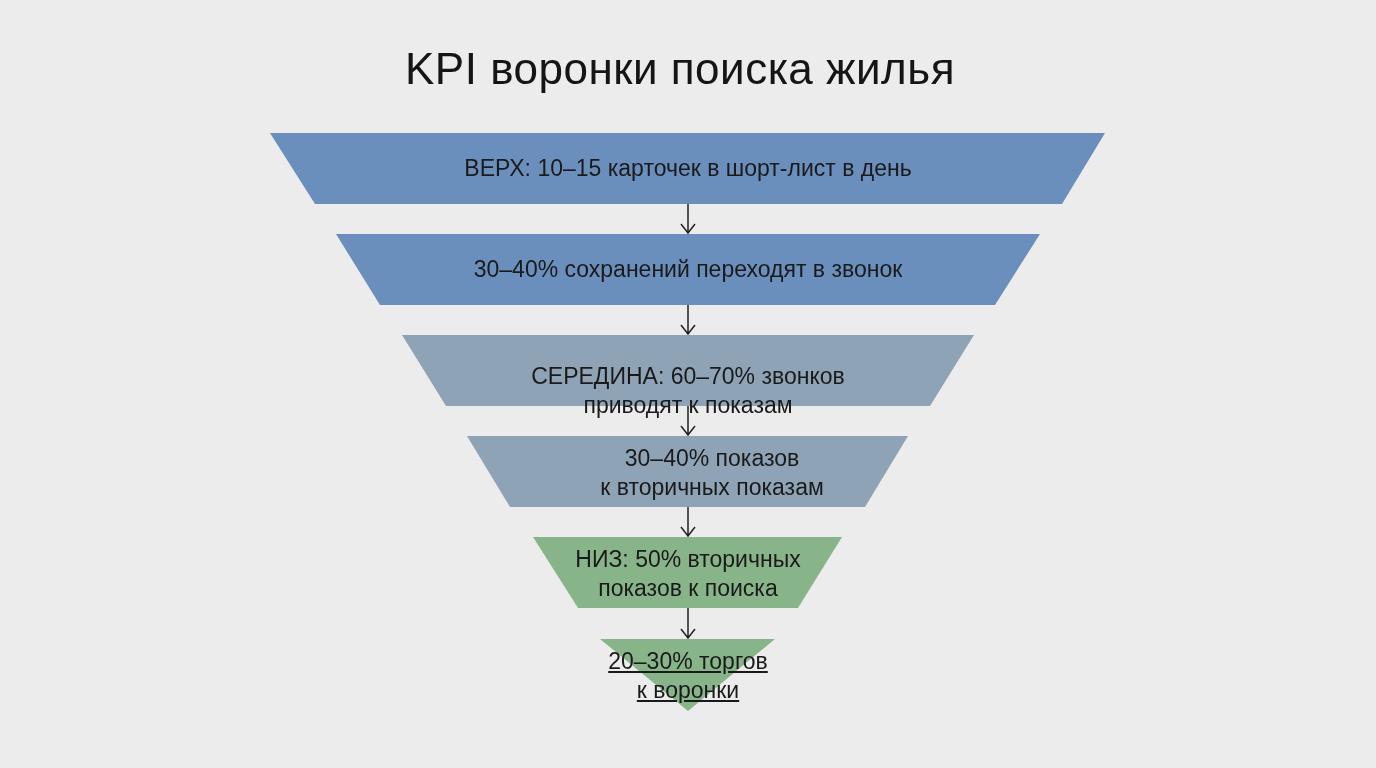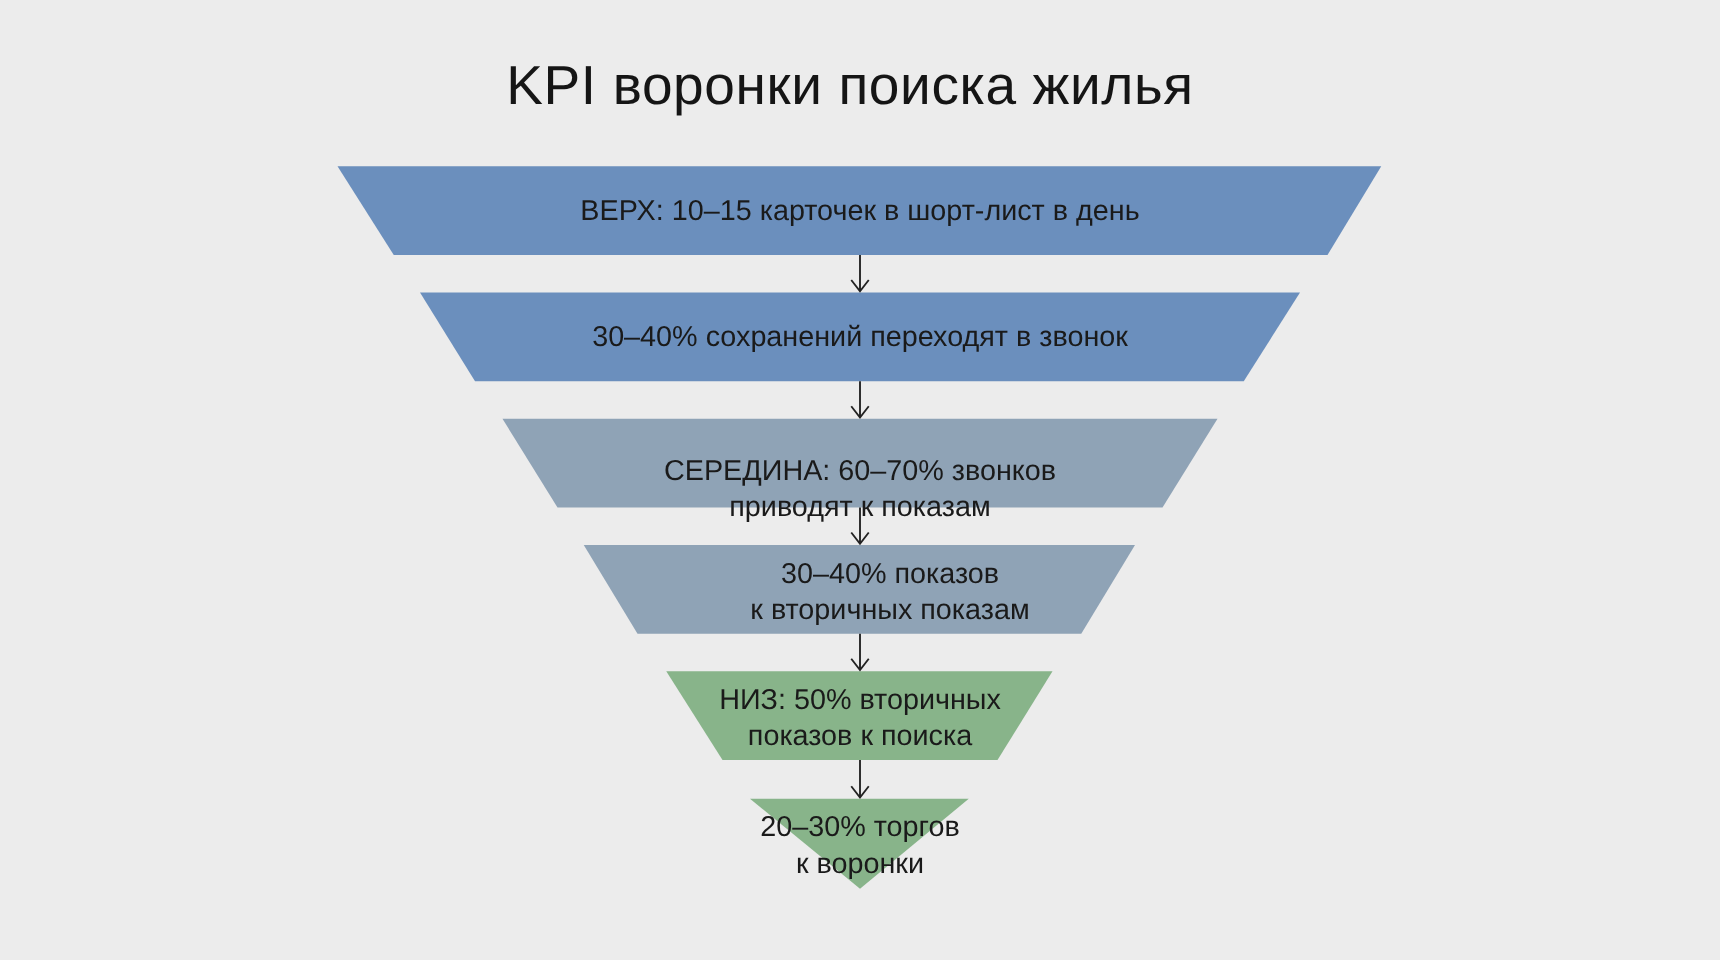--- a/index.html
+++ b/index.html
@@ -27,13 +27,13 @@
     <path d="M688,507 V536 M681,527 L688,536 L695,527"></path>
     <path d="M688,608 V638 M681,629 L688,638 L695,629"></path>
   </g>
 </svg>
 
 <div class="lbl" style="left:688px;top:154px;"><span>ВЕРХ: 10–15 карточек в шорт-лист в день</span></div>
 <div class="lbl" style="left:688px;top:255px;"><span>30–40% сохранений переходят в звонок</span></div>
 <div class="lbl" style="left:688px;top:362px;"><span>СЕРЕДИНА: 60–70% звонков</span><br><span>приводят к показам</span></div>
 <div class="lbl" style="left:688px;top:444px;margin-left:24px;"><span>30–40% показов</span><br><span>к вторичных показам</span></div>
 <div class="lbl" style="left:688px;top:545px;"><span>НИЗ: 50% вторичных</span><br><span>показов к поиска</span></div>
-<div class="lbl" style="left:688px;top:647px;"><span>20–30% торгов</span><br><span>к воронки</span></div>
+<div class="lbl" style="left:688px;top:647px;text-decoration:underline;"><span>20–30% торгов</span><br><span>к воронки</span></div>
 
 </body></html>

